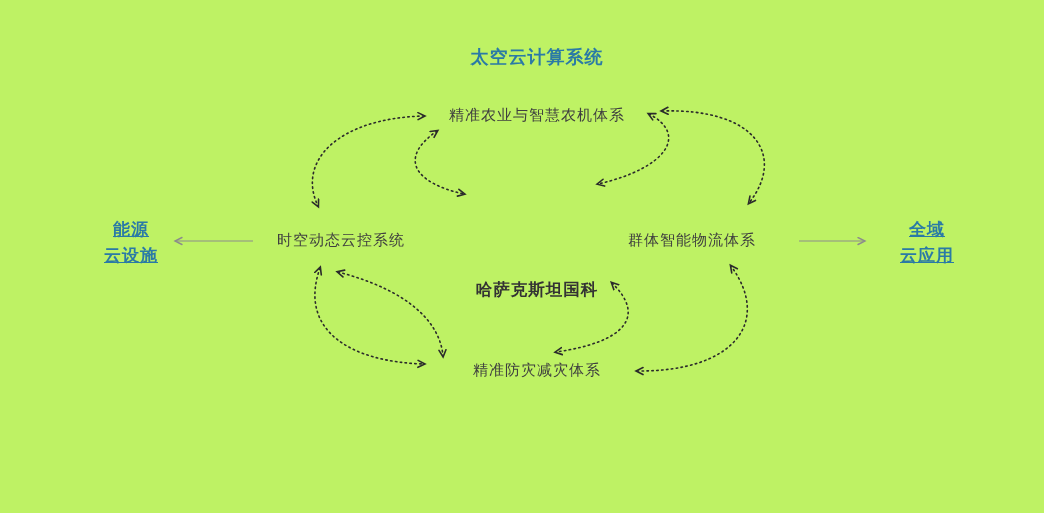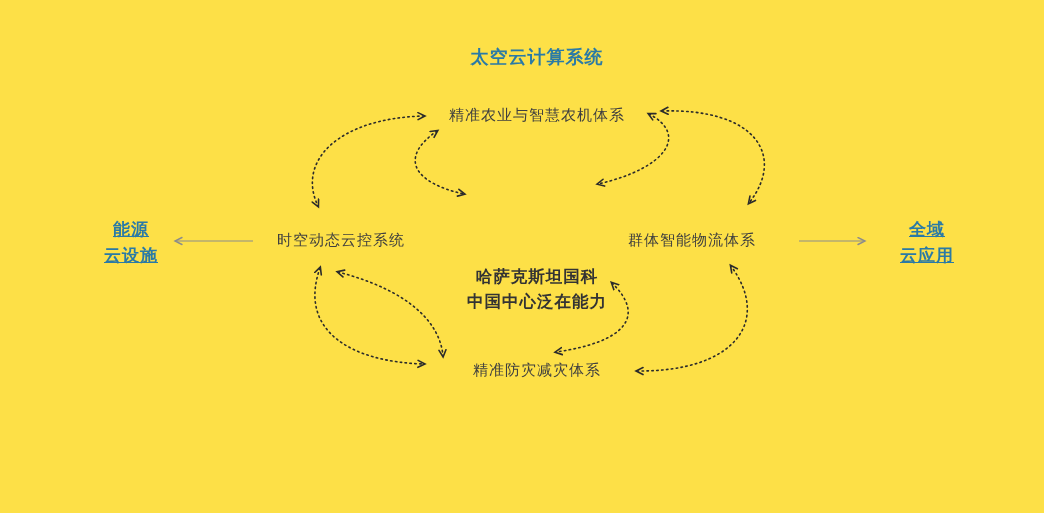--- a/index.html
+++ b/index.html
@@ -5,21 +5,21 @@
   html, body {
     margin: 0;
     padding: 0;
     background: #ffffff;
     font-family: "Liberation Sans", "DejaVu Sans", sans-serif;
   }
   .canvas {
     position: relative;
     width: 1044px;
     height: 513px;
-    background: #fde047;
+    background: #bef264;
     overflow: hidden;
   }
   .arrows-layer {
     position: absolute;
     inset: 0;
     width: 1044px;
     height: 513px;
   }
   .label {
     position: absolute;
@@ -87,21 +87,20 @@
 
   <div class="label blue-side" style="left:131px; top:243px;">
     <div>能源</div>
     <div>云设施</div>
   </div>
 
   <div class="label node-text" style="left:341px; top:240px;">时空动态云控系统</div>
 
   <div class="label center-text" style="left:537px; top:258px;margin-top:31px;">
     <div>哈萨克斯坦国科</div>
-    <div>中国中心泛在能力</div>
   </div>
 
   <div class="label node-text" style="left:692px; top:240px;">群体智能物流体系</div>
 
   <div class="label blue-side" style="left:927px; top:243px;">
     <div>全域</div>
     <div>云应用</div>
   </div>
 
   <div class="label node-text" style="left:537px; top:370px;">精准防灾减灾体系</div>

